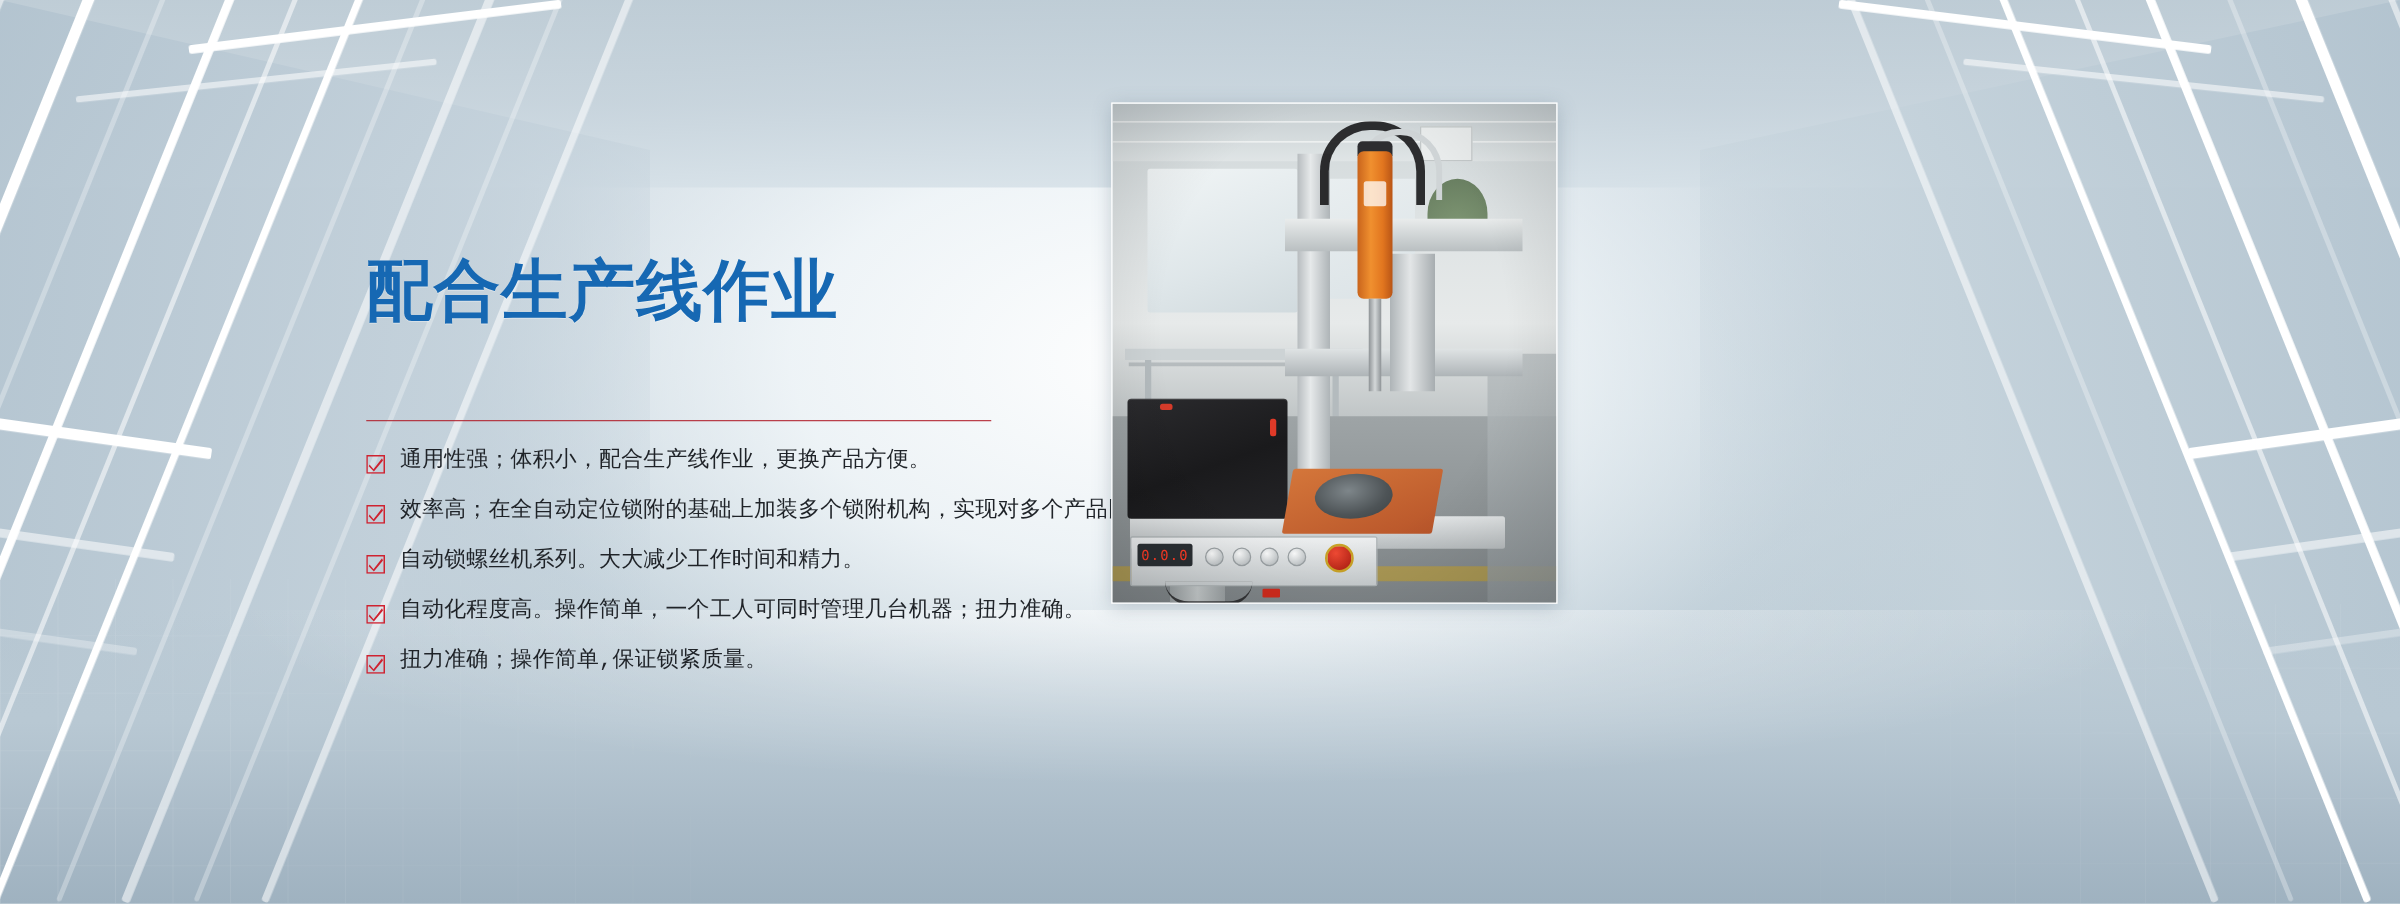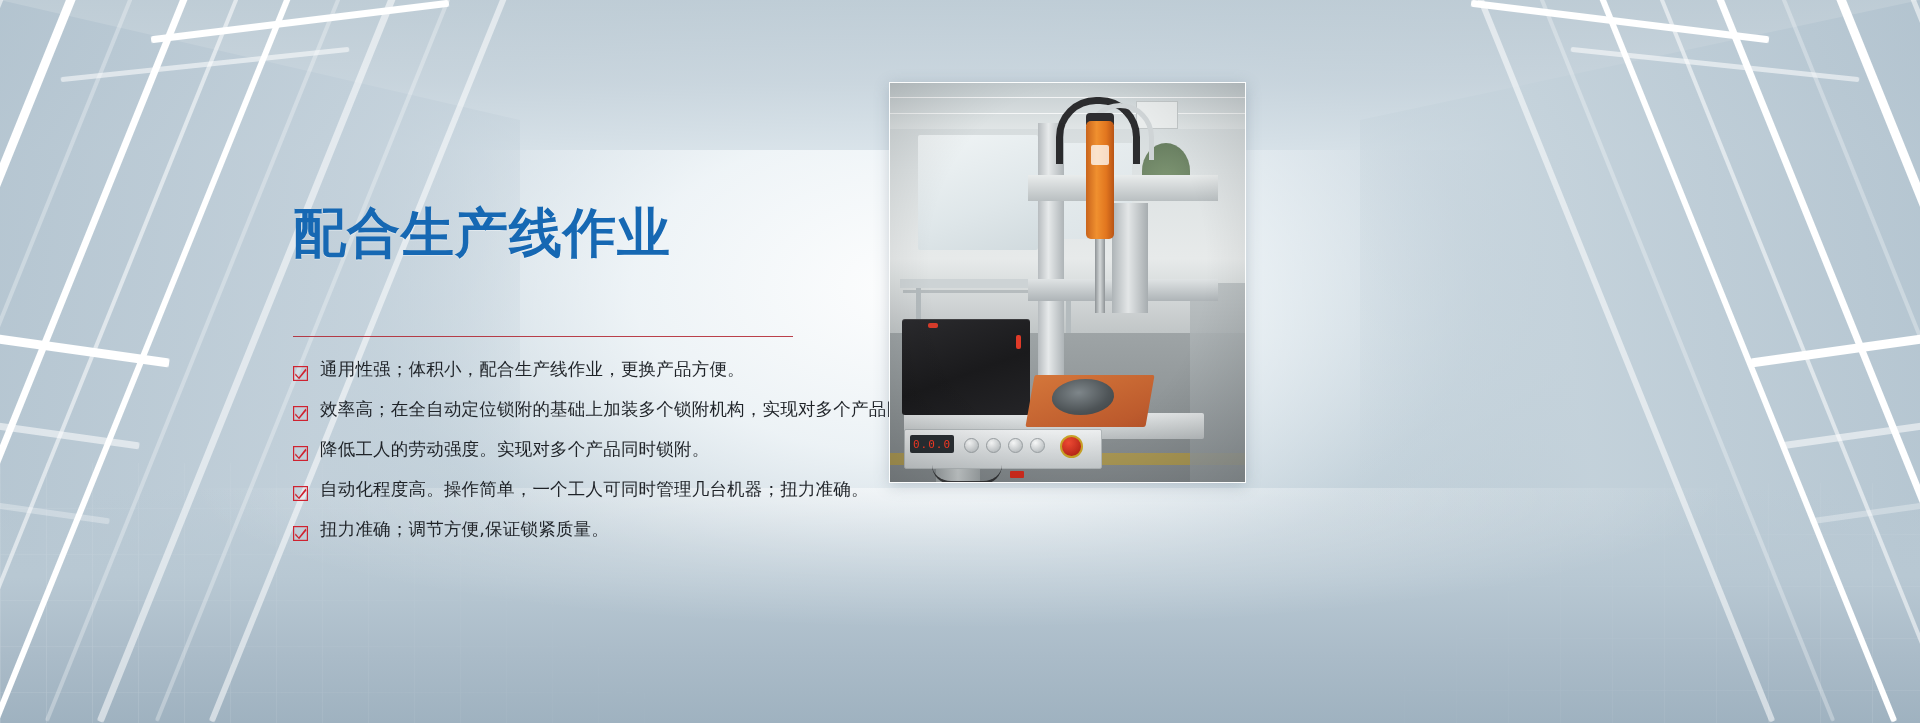--- a/index.html
+++ b/index.html
@@ -77,21 +77,21 @@
     position:absolute;left:293px;top:234px;
     font-size:30px;line-height:38px;font-weight:500;color:#2b2b2b;
     letter-spacing:.5px;
   }
   .divider{
     position:absolute;left:293px;top:336px;width:500px;height:0;
     border-top:1.6px solid #b0202c;opacity:.85;
   }
   .bullets{position:absolute;left:293px;top:358px;width:1180px;}
   .bullet{
-    display:flex;align-items:flex-end;margin-bottom:17px;
+    display:flex;align-items:center;margin-bottom:17px;font-family:Liberation Mono, monospace;
   }
   .chk{
     width:15px;height:15px;flex:0 0 15px;margin-top:4px;margin-right:12px;
     position:relative;
   }
   .chk svg{display:block;}
   .btext{
     font-size:17.5px;line-height:23px;color:#1f2328;letter-spacing:.2px;
     white-space:nowrap;
   }
@@ -306,39 +306,39 @@
         </span>
         <span class="btext">效率高；在全自动定位锁附的基础上加装多个锁附机构，实现对多个产品同时锁附。</span>
       </li>
       <li class="bullet">
         <span class="chk">
           <svg width="15" height="15" viewBox="0 0 15 15">
               <rect x="0.6" y="0.6" width="13.8" height="13.8" fill="none" stroke="#cf2230" stroke-width="1.2"></rect>
               <path d="M2.6 7.6 L5.8 11.3 L12.6 2.6 L13.4 4.4 L6.1 13.2 L2.0 9.0 Z" fill="#cf2230"></path>
             </svg>
         </span>
-        <span class="btext">降低工人的劳动强度。实现对多个产品同时锁附。</span>
+        <span class="btext">自动锁螺丝机系列。大大减少工作时间和精力。</span>
       </li>
       <li class="bullet">
         <span class="chk">
           <svg width="15" height="15" viewBox="0 0 15 15">
               <rect x="0.6" y="0.6" width="13.8" height="13.8" fill="none" stroke="#cf2230" stroke-width="1.2"></rect>
               <path d="M2.6 7.6 L5.8 11.3 L12.6 2.6 L13.4 4.4 L6.1 13.2 L2.0 9.0 Z" fill="#cf2230"></path>
             </svg>
         </span>
         <span class="btext">自动化程度高。操作简单，一个工人可同时管理几台机器；扭力准确。</span>
       </li>
       <li class="bullet">
         <span class="chk">
           <svg width="15" height="15" viewBox="0 0 15 15">
               <rect x="0.6" y="0.6" width="13.8" height="13.8" fill="none" stroke="#cf2230" stroke-width="1.2"></rect>
               <path d="M2.6 7.6 L5.8 11.3 L12.6 2.6 L13.4 4.4 L6.1 13.2 L2.0 9.0 Z" fill="#cf2230"></path>
             </svg>
         </span>
-        <span class="btext">扭力准确；调节方便,保证锁紧质量。</span>
+        <span class="btext">扭力准确；操作简单,保证锁紧质量。</span>
       </li>
     </ul>
 
     <div class="photo-frame">
       <div class="ph ph-room"></div>
       <div class="ph ph-ceiling"></div>
       <div class="ph ph-ceil-line" style="top:14px;"></div>
       <div class="ph ph-ceil-line" style="top:30px;"></div>
       <div class="ph ph-sign"></div>
       <div class="ph ph-window"></div>

